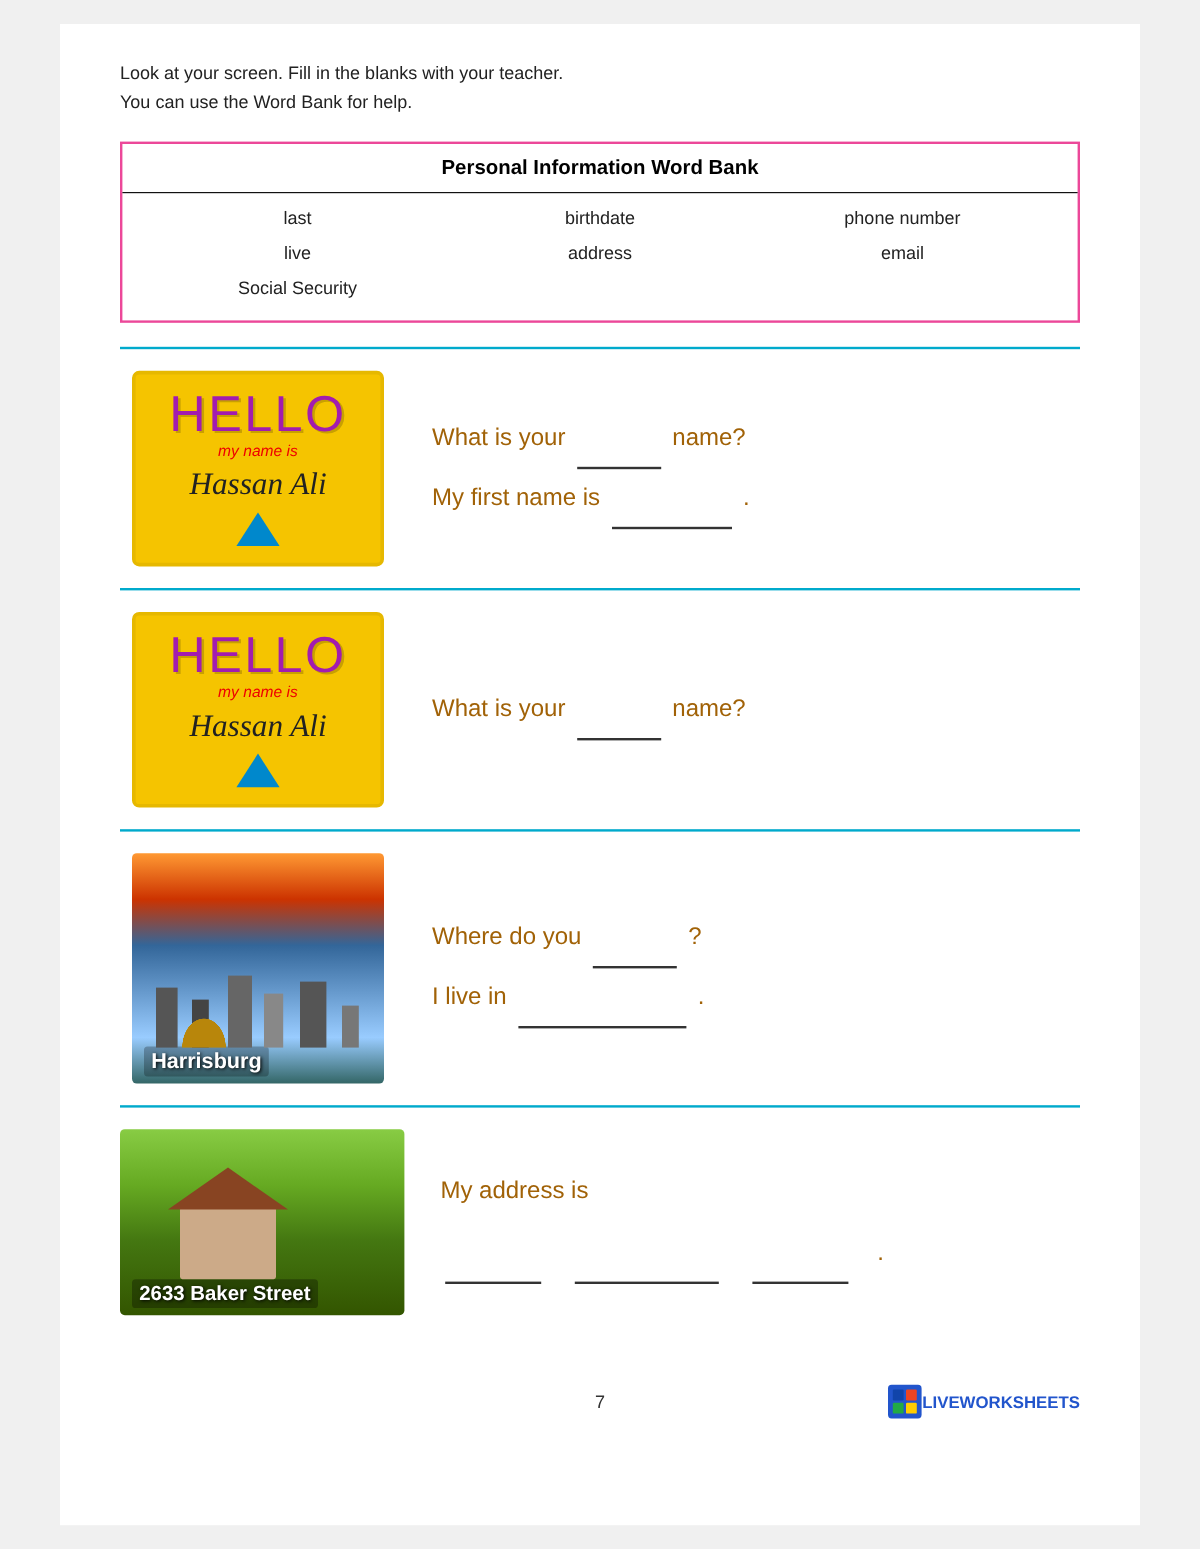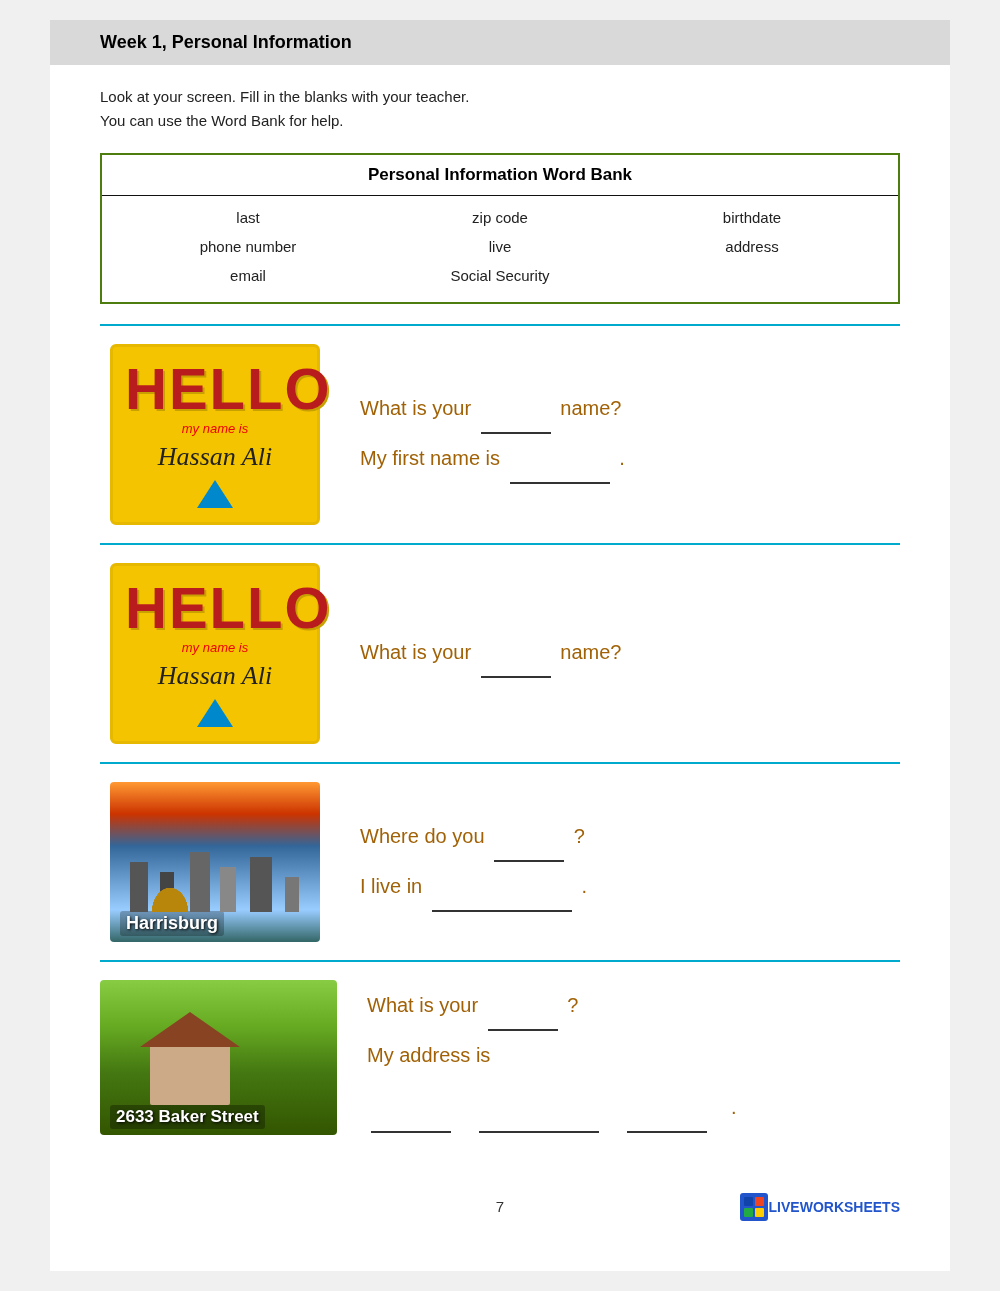--- a/index.html
+++ b/index.html
@@ -37,21 +37,21 @@
 
     .instructions {
       font-size: 15px;
       color: #222;
       margin-bottom: 20px;
       line-height: 1.6;
     }
 
     
     .word-bank {
-      border: 2px solid #4d7c0f;
+      border: 2px solid #ec4899;
       margin-bottom: 20px;
     }
 
     .word-bank-title {
       text-align: center;
       font-weight: bold;
       font-size: 17px;
       padding: 10px;
       border-bottom: 1px solid #111;
     }
@@ -100,23 +100,23 @@
       background: #f5c400;
       border: 3px solid #e6b800;
       border-radius: 6px;
       width: 210px;
       padding: 10px 12px 14px 12px;
       text-align: center;
       position: relative;
     }
 
     .hello-text {
-      font-size: 58px;
-      font-weight: 700;
-      color: #b91c1c;
+      font-size: 42px;
+      font-weight: 400;
+      color: #a21caf;
       text-shadow: 2px 2px 0px #c8a000;
       letter-spacing: 2px;
       line-height: 1.1;
     }
 
     .my-name-is {
       font-size: 13px;
       color: #e00;
       font-style: italic;
       margin-bottom: 6px;
@@ -152,21 +152,21 @@
       min-width: 70px;
     }
 
     .blank-lg {
       min-width: 140px;
     }
 
     
     .city-img {
       width: 210px;
-      height: 160px;
+      height: 192px;
       background: linear-gradient(180deg, #ff9933 0%, #cc3300 20%, #336699 40%, #6699cc 60%, #99ccff 80%, #336666 100%);
       border-radius: 4px;
       position: relative;
       overflow: hidden;
       display: flex;
       align-items: flex-end;
       justify-content: flex-start;
       padding: 6px 10px;
     }
 
@@ -288,34 +288,30 @@
       font-size: 12px;
       color: #fff;
       font-weight: bold;
     }
   </style>
 </head>
 <body>
 
 <div class="page">
 
-  <div class="page-header">
-    <span class="page-title">Week 1, Personal Information</span>
-  </div>
 
   <div class="instructions">
     <span>Look at your screen.  Fill in the blanks with your teacher.</span><br>
     <span>You can use the Word Bank for help.</span>
   </div>
 
   <div class="word-bank">
     <div class="word-bank-title">Personal Information Word Bank</div>
     <div class="word-bank-grid">
       <div class="word-bank-item">last</div>
-      <div class="word-bank-item">zip code</div>
       <div class="word-bank-item">birthdate</div>
       <div class="word-bank-item">phone number</div>
       <div class="word-bank-item">live</div>
       <div class="word-bank-item">address</div>
       <div class="word-bank-item">email</div>
       <div class="word-bank-item">Social Security</div>
     </div>
   </div>
 
   <div class="section-row">
@@ -379,25 +375,20 @@
     </div>
   </div>
 
   <div class="section-row">
     <div class="section-image">
       <div class="house-img">
         <span class="house-label">2633 Baker Street</span>
       </div>
     </div>
     <div class="section-content">
-      <div>
-        <span>What is your</span>
-        <span class="blank blank-sm">&nbsp;&nbsp;&nbsp;&nbsp;&nbsp;&nbsp;&nbsp;&nbsp;&nbsp;&nbsp;</span>
-        <span>?</span>
-      </div>
       <div>
         <span>My address is</span>
       </div>
       <div class="address-blanks">
         <span class="blank" style="min-width:80px;">&nbsp;&nbsp;&nbsp;&nbsp;&nbsp;&nbsp;&nbsp;&nbsp;</span>
         <span class="blank blank-lg" style="min-width:120px;">&nbsp;&nbsp;&nbsp;&nbsp;&nbsp;&nbsp;&nbsp;&nbsp;&nbsp;&nbsp;&nbsp;&nbsp;&nbsp;&nbsp;</span>
         <span class="blank" style="min-width:80px;">&nbsp;&nbsp;&nbsp;&nbsp;&nbsp;&nbsp;&nbsp;&nbsp;</span>
         <span> .</span>
       </div>
     </div>

